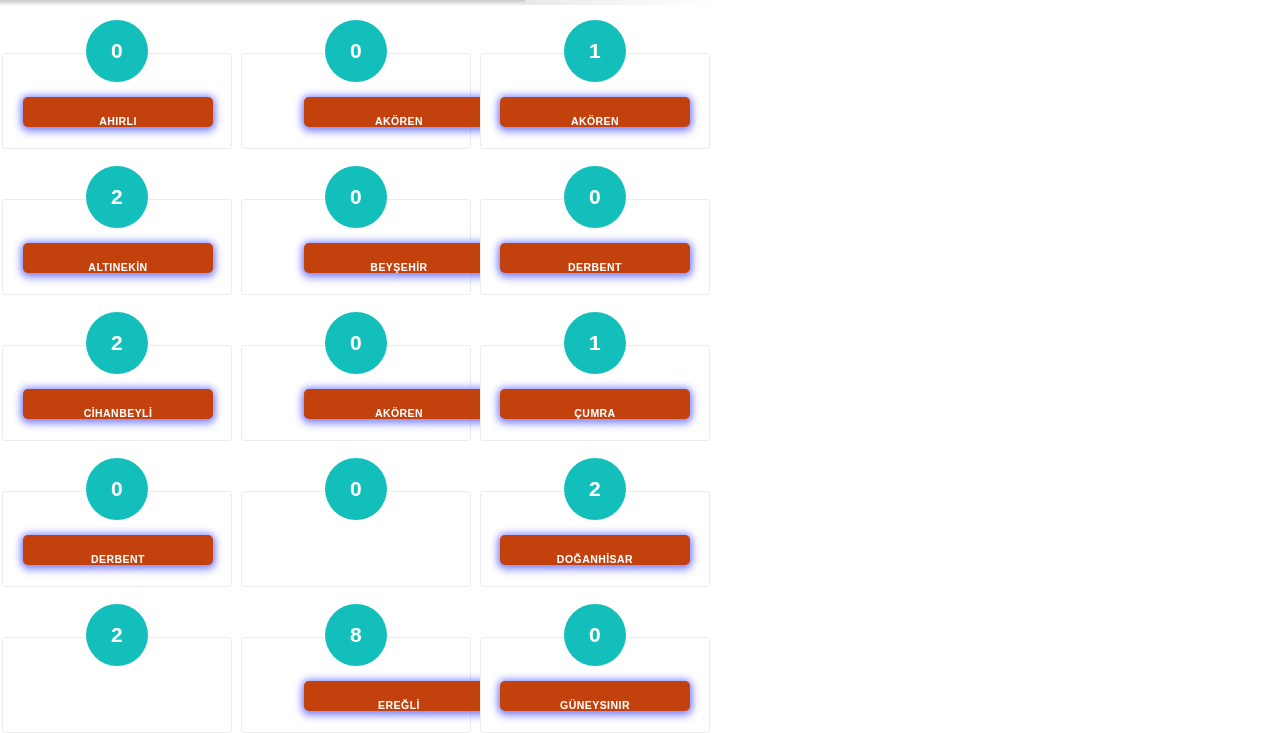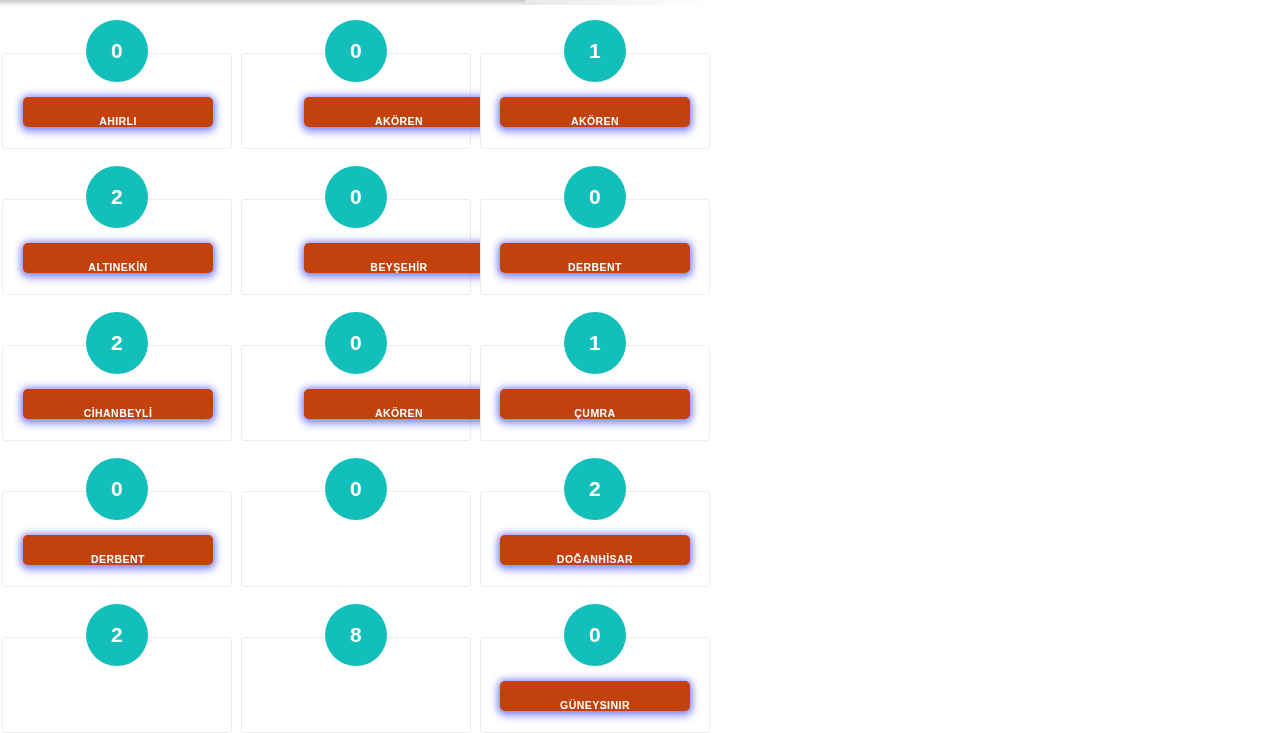--- a/index.html
+++ b/index.html
@@ -147,18 +147,19 @@
     </div>
     <div class="district-card">
       <div class="count-badge">2</div>
       <button class="district-button">DOĞANHİSAR</button>
     </div>
     <div class="district-card">
       <div class="count-badge">2</div>
     </div>
     <div class="district-card">
       <div class="count-badge">8</div>
+      <button class="district-button">EREĞLİ</button>
     </div>
     <div class="district-card">
       <div class="count-badge">0</div>
       <button class="district-button">GÜNEYSINIR</button>
     </div>
   </div>
 
 </body></html>

